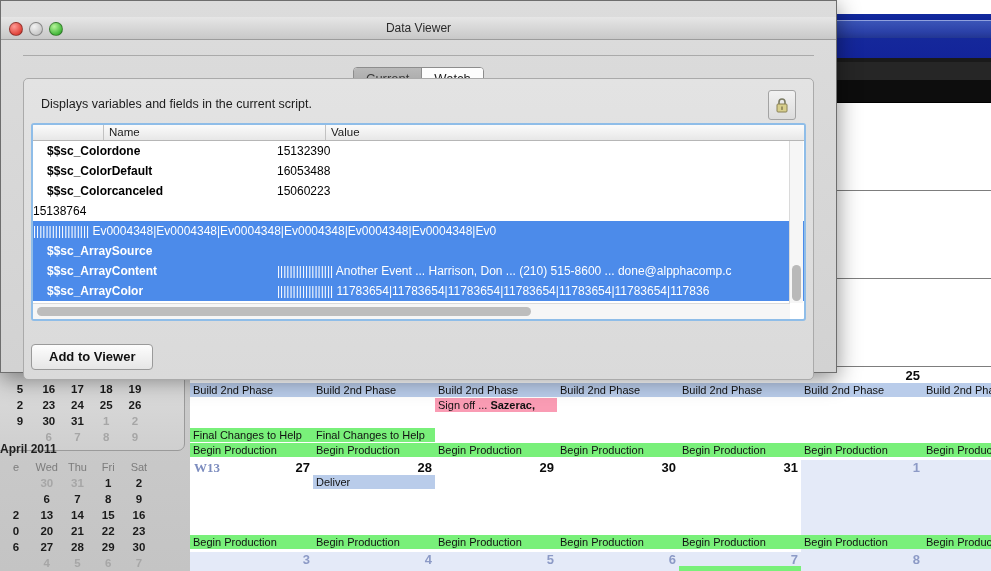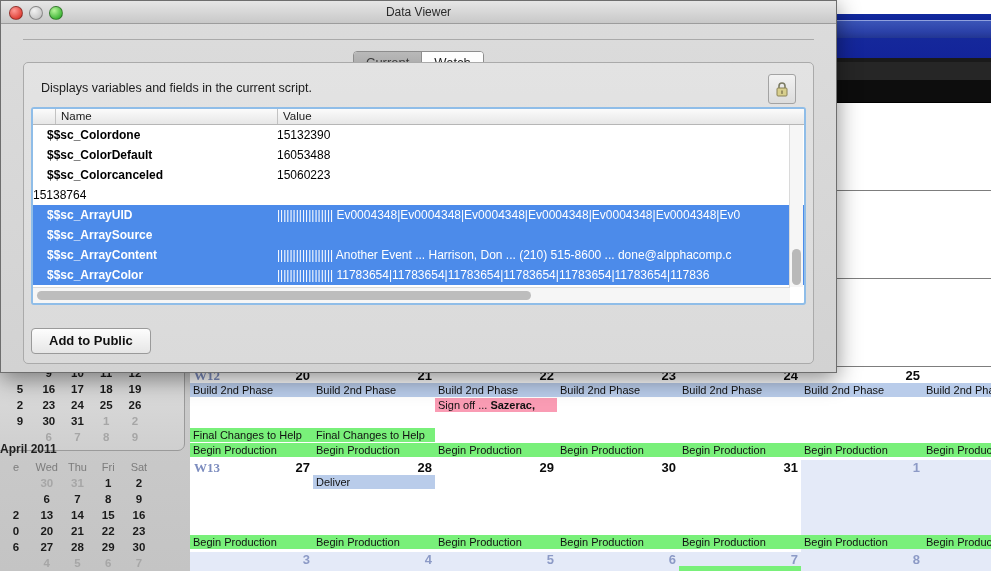--- a/index.html
+++ b/index.html
@@ -118,20 +118,21 @@
     position: absolute; left: 0; top: 0; width: 837px; height: 373px;
     background: linear-gradient(to bottom,#dcdcdc,#d2d2d2);
     border: 1px solid #6e6e6e;
     box-shadow: 0 6px 22px rgba(0,0,0,.45);
     box-sizing: border-box;
   }
   .titlebar {
     position: relative; height: 22px;
     background: linear-gradient(to bottom,#e6e6e6,#c8c8c8);
     border-bottom: 1px solid #9c9c9c;
+    margin-top: 16px;
   }
   .title-text {
     position: absolute; left: 0; right: 0; top: 0; line-height: 22px;
     text-align: center; font-size: 12px; color: #2b2b2b; font-weight: normal;
   }
   .lights { position: absolute; left: 8px; top: 5px; display: flex; gap: 6px; }
   .light { width: 12px; height: 12px; border-radius: 50%; border: 1px solid rgba(0,0,0,.35); }
   .light.red   { background: radial-gradient(circle at 35% 30%, #ff9a94, #e0443b 70%); }
   .light.amber { background: radial-gradient(circle at 35% 30%, #f2f2f2, #c9c9c9 70%); }
   .light.green { background: radial-gradient(circle at 35% 30%, #b6f59a, #45b83c 70%); }
@@ -175,21 +176,21 @@
     border: 2px solid #8fbde8; border-radius: 3px; background: #fff;
     box-sizing: border-box; overflow: hidden;
   }
   .thead {
     position: relative; height: 15px; display: flex;
     background: linear-gradient(to bottom,#fbfbfb,#e7e7e7);
     border-bottom: 1px solid #b6b6b6; font-size: 11.5px; color: #1a1a1a;
   }
   .th { line-height: 15px; padding-left: 5px; border-left: 1px solid #c2c2c2; box-sizing: border-box; }
   .th.c0 { width: 22px; border-left: none; }
-  .th.c1 { width: 222px; }
+  .th.c1 { width: 222px; margin-left: 48px; }
   .th.c2 { flex: 1; }
   .rows { position: relative; }
   .row { display: flex; height: 20px; font-size: 12px; color: #000; align-items: center; }
   .row.sel { background: #4c8bea; color: #ffffff; }
   .cellname { width: 244px; padding-left: 14px; box-sizing: border-box; white-space: nowrap; font-weight: bold;}
   .cellval { flex: 1; white-space: nowrap; overflow: hidden; padding-right: 4px; }
 
   .vscroll {
     position: absolute; right: 1px; top: 16px; width: 13px; bottom: 16px;
     background: #f6f6f6; border-left: 1px solid #dadada;
@@ -589,21 +590,20 @@
                 <div class="cellval">16053488</div>
               </div>
               <div class="row">
                 <div class="cellname">$$sc_Colorcanceled</div>
                 <div class="cellval">15060223</div>
               </div>
               <div class="row">
                 <div class="cellval">15138764</div>
               </div>
               <div class="row sel">
-                <div class="cellname">$$sc_ArrayUID</div>
                 <div class="cellval">|||||||||||||||||| Ev0004348|Ev0004348|Ev0004348|Ev0004348|Ev0004348|Ev0004348|Ev0</div>
               </div>
               <div class="row sel">
                 <div class="cellname">$$sc_ArraySource</div>
               </div>
               <div class="row sel">
                 <div class="cellname">$$sc_ArrayContent</div>
                 <div class="cellval">|||||||||||||||||| Another Event ... Harrison, Don ... (210) 515-8600 ... done@alpphacomp.c</div>
               </div>
               <div class="row sel">
@@ -617,18 +617,18 @@
             </div>
 
           <div class="vscroll">
             <div class="vthumb"></div>
           </div>
           <div class="hscroll">
             <div class="hthumb"></div>
           </div>
         </div>
 
-        <div class="addwatch">Add to Public</div>
+        <div class="addwatch">Add to Viewer</div>
 
       </div>
     </div>
   </div>
 </div>
 
 </body></html>

